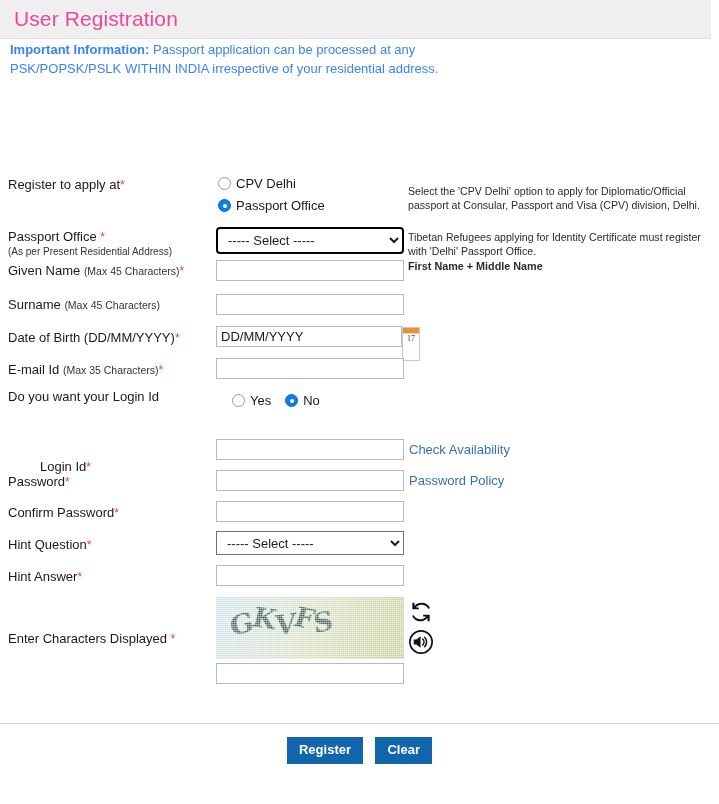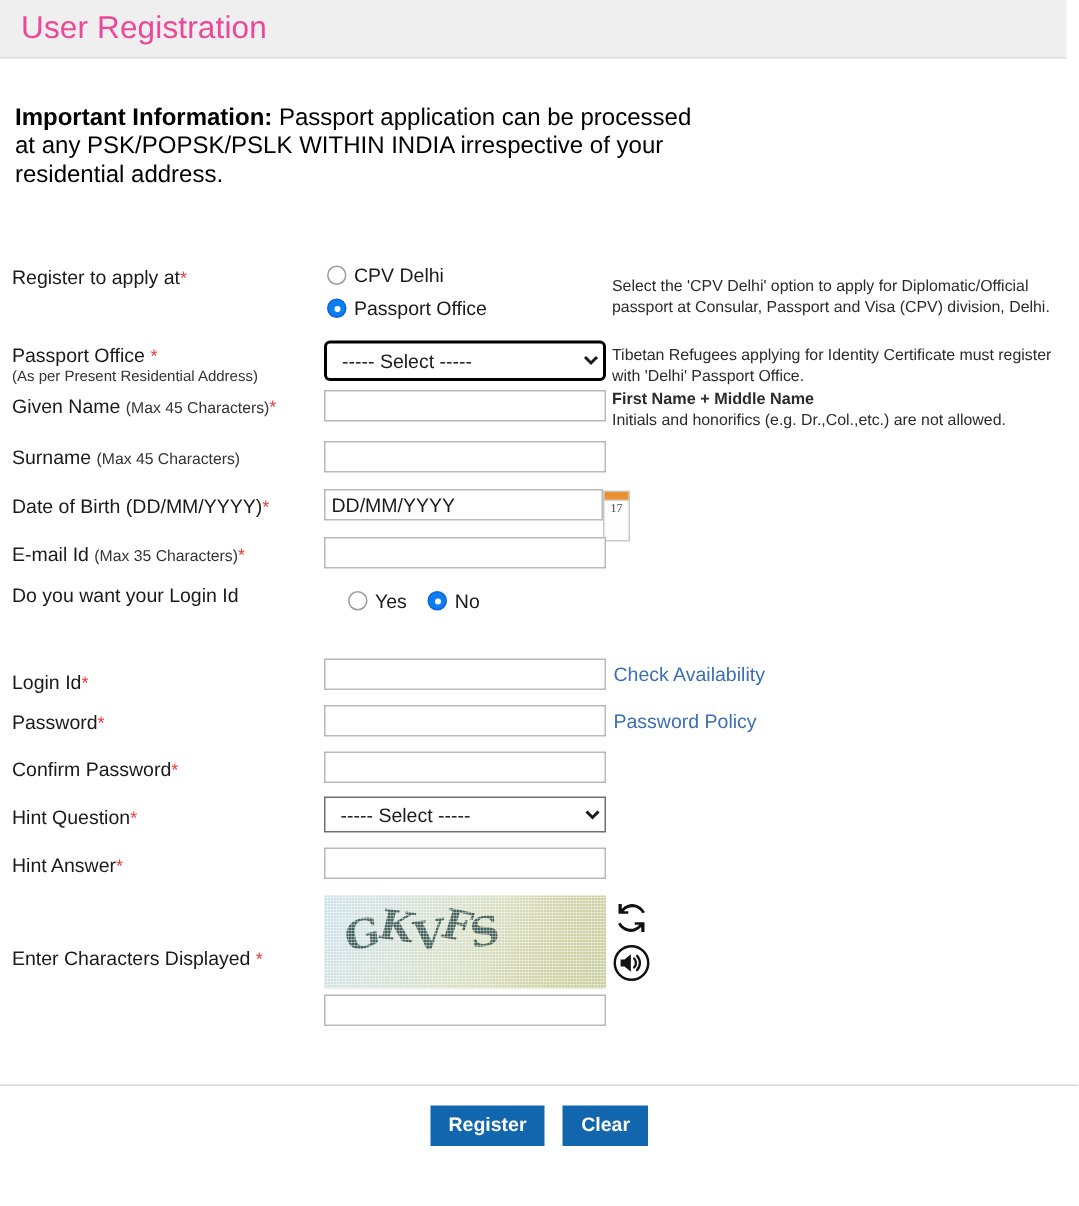--- a/index.html
+++ b/index.html
@@ -30,25 +30,25 @@
     position: absolute;
     left: 14px; top: 7px;
     font-size: 21px;
     color: #ec4899;
     font-weight: 400;
     letter-spacing: .1px;
   }
   
   .info-block {
     position: absolute;
-    left: 10px; top: 69px;
+    left: 10px; top: 40px;
     width: 452px;
-    font-size: 16px;
+    font-size: 13px;
     line-height: 19px;
-    color: #000000;
+    color: #3b82f6;
   }
   .info-block b { font-weight: bold; }
   .mandatory-note {
     position: absolute;
     right: 9px; top: 57px;
     font-size: 11.5px;
     color: #6d6d6d;
     white-space: nowrap;
   }
   .mandatory-note .ast { color: #e8413c; }
@@ -319,21 +319,20 @@
       <div class="hint" style="top:3px;">Tibetan Refugees applying for Identity Certificate must register with 'Delhi' Passport Office.</div>
     </div>
 
     <div class="row" style="top:95px;">
       <div class="label" style="top:3px;">
         <span>Given Name </span><span class="small">(Max 45 Characters)</span><span class="req">*</span>
       </div>
       <input class="txt wide" style="top: 0px;" type="text" value="">
       <div class="hint" style="top:-1px;">
         <b>First Name + Middle Name</b><br>
-        <span>Initials and honorifics (e.g. Dr.,Col.,etc.) are not allowed.</span>
       </div>
     </div>
 
     <div class="row" style="top:129px;">
       <div class="label" style="top:3px;">
         <span>Surname </span><span class="small">(Max 45 Characters)</span>
       </div>
       <input class="txt wide" style="top: 0px;" type="text" value="">
     </div>
 
@@ -362,21 +361,21 @@
       <div class="inline-radios" style="top:4px;">
         <span class="rb off"></span>
         <span>Yes</span>
         <span class="gap"></span>
         <span class="rb on"></span>
         <span>No</span>
       </div>
     </div>
 
     <div class="row" style="top:274px;">
-      <div class="label" style="top:8px;">
+      <div class="label" style="top:20px;margin-left:32px;">
         <span>Login Id</span><span class="req">*</span>
       </div>
       <input class="txt wide" style="top: 0px;" type="text" value="">
       <a class="sidelink" style="top:3px;">Check Availability</a>
     </div>
 
     <div class="row" style="top:305px;">
       <div class="label" style="top:4px;">
         <span>Password</span><span class="req">*</span>
       </div>

